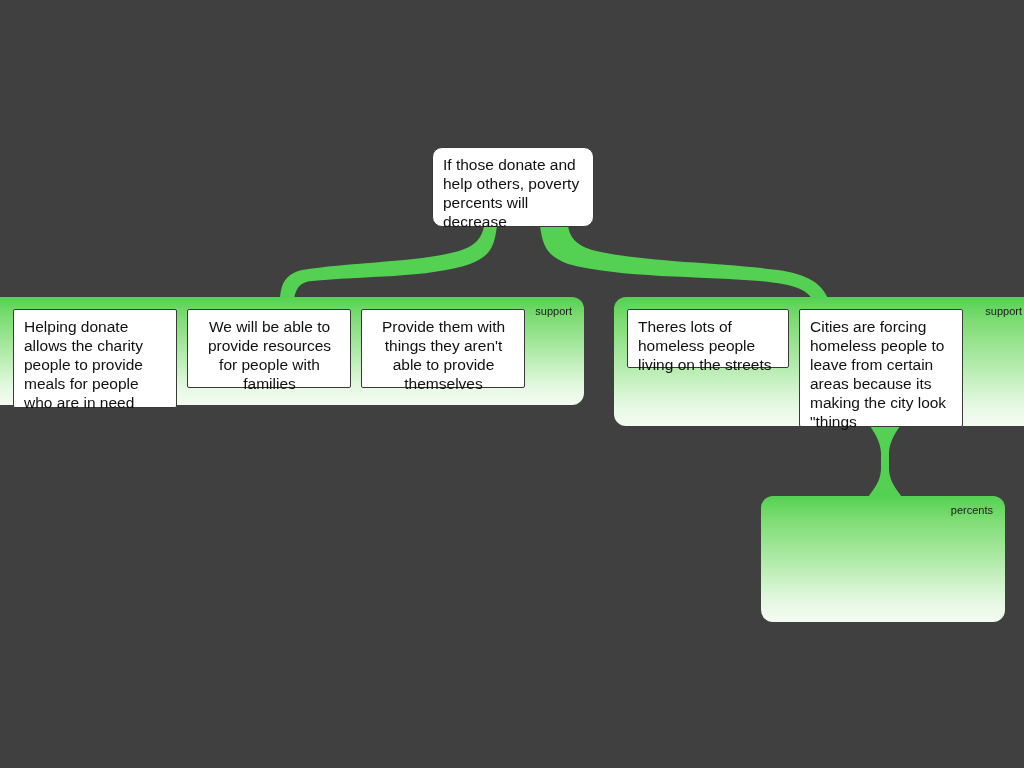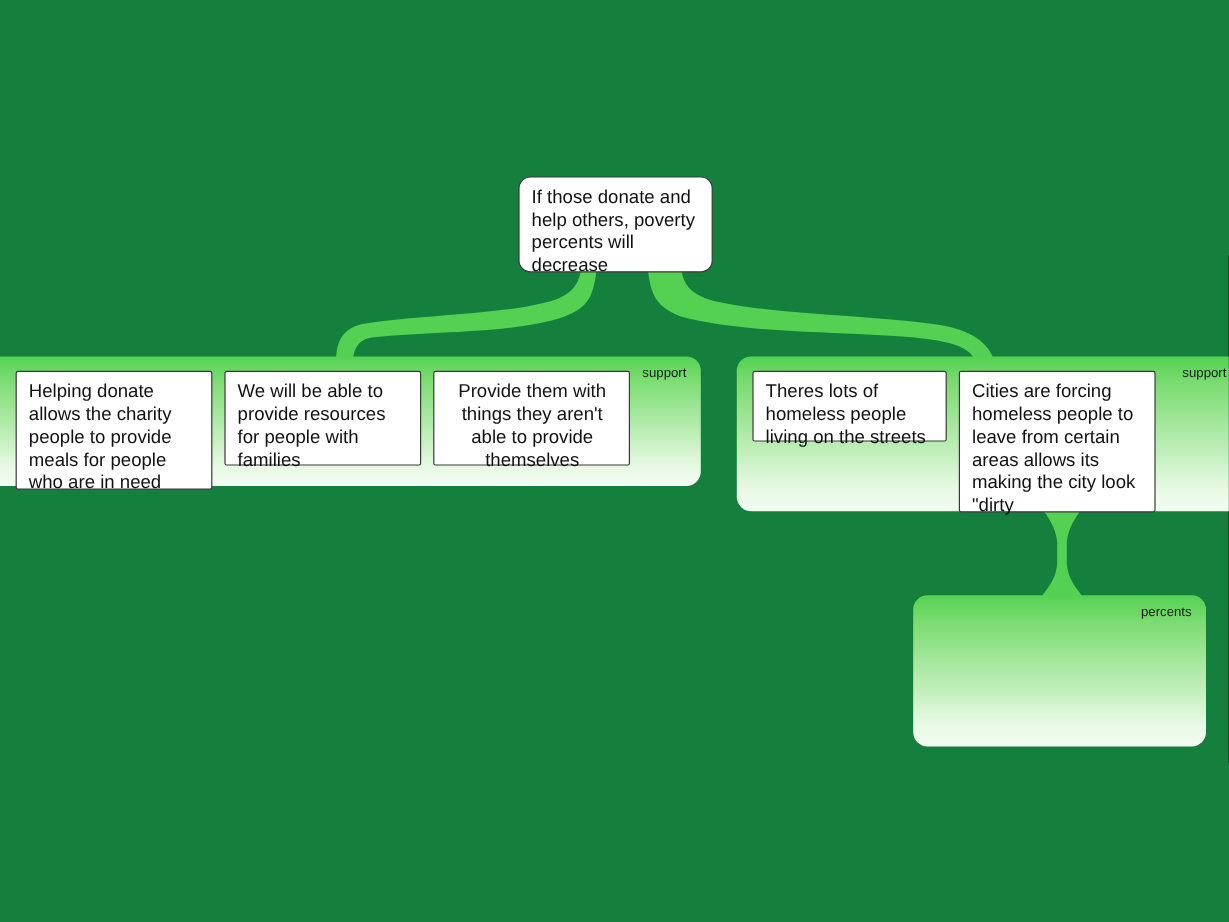--- a/index.html
+++ b/index.html
@@ -15,21 +15,21 @@
     overflow: hidden;
     font-family: "Liberation Sans", sans-serif;
     -webkit-font-smoothing: antialiased;
   }
 
   #canvas {
     position: absolute;
     left: 0; top: 0;
     width: 1024px;
     height: 768px;
-    background: #15803d;
+    background: #404040;
   }
 
   
   #connectors {
     position: absolute;
     left: 0; top: 0;
     width: 1024px;
     height: 768px;
     z-index: 1;
     pointer-events: none;
@@ -116,38 +116,38 @@
   </div>
 
   <div class="group" style="left:-10px; top:297px; width:594px; height:108px; border-radius:0 12px 12px 0;">
     <span class="group-label">support</span>
   </div>
 
   <div class="card" style="left:13px; top:309px; width:164px; height:99px;">
     <span>Helping donate allows the charity people to provide meals for people who are in need</span>
   </div>
 
-  <div class="card" style="left:187px; top:309px; width:164px; height:79px;">
+  <div class="card" style="left:187px; top:309px; width:164px; height:79px;text-align:center;">
     <span>We will be able to provide resources for people with families</span>
   </div>
 
   <div class="card" style="left:361px; top:309px; width:164px; height:79px;text-align:center;">
     <span>Provide them with things they aren't able to provide themselves</span>
   </div>
 
   <div class="group" style="left:614px; top:297px; width:420px; height:129px; border-radius:12px 0 0 12px;">
     <span class="group-label">support</span>
   </div>
 
   <div class="card" style="left:627px; top:309px; width:162px; height:59px;">
     <span>Theres lots of homeless people living on the streets</span>
   </div>
 
   <div class="card" style="left:799px; top:309px; width:164px; height:118px;">
-    <span>Cities are forcing homeless people to leave from certain areas allows its making the city look "dirty</span>
+    <span>Cities are forcing homeless people to leave from certain areas because its making the city look "things</span>
   </div>
 
   <div class="group" style="left:761px; top:496px; width:244px; height:126px; border-radius:12px;">
     <span class="group-label">percents</span>
   </div>
 
 
 </div>
 
 </body></html>

